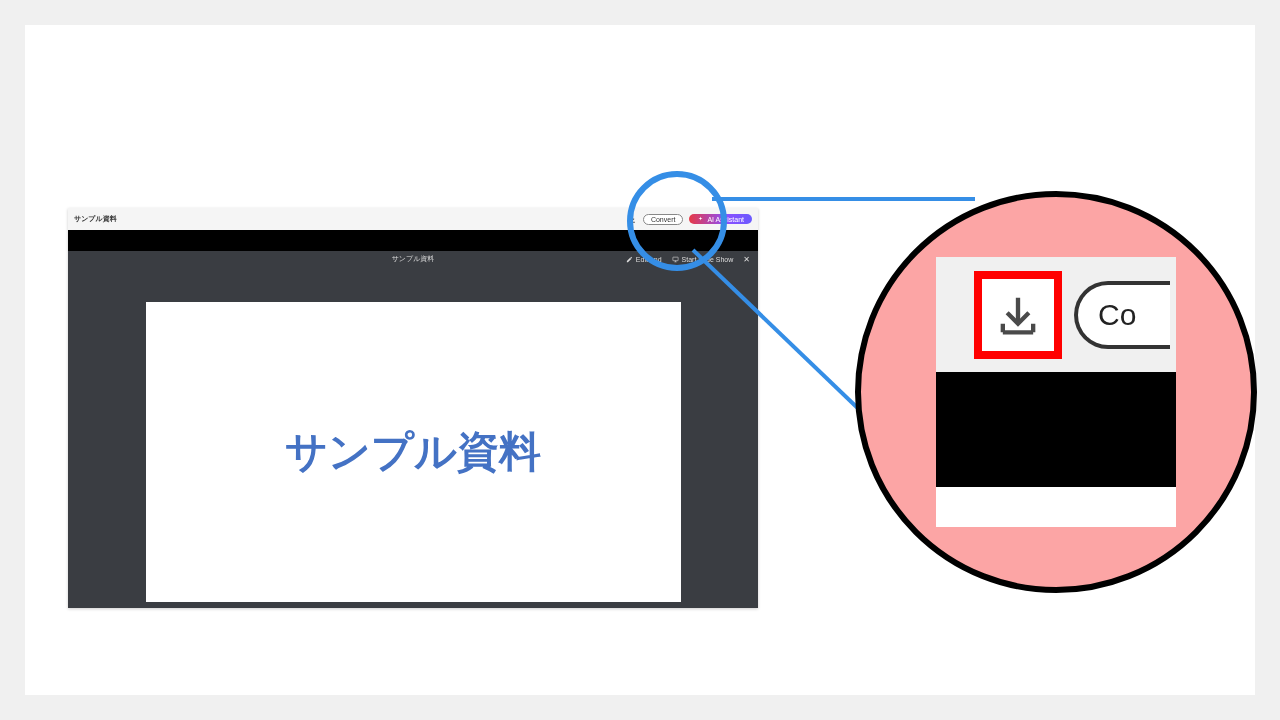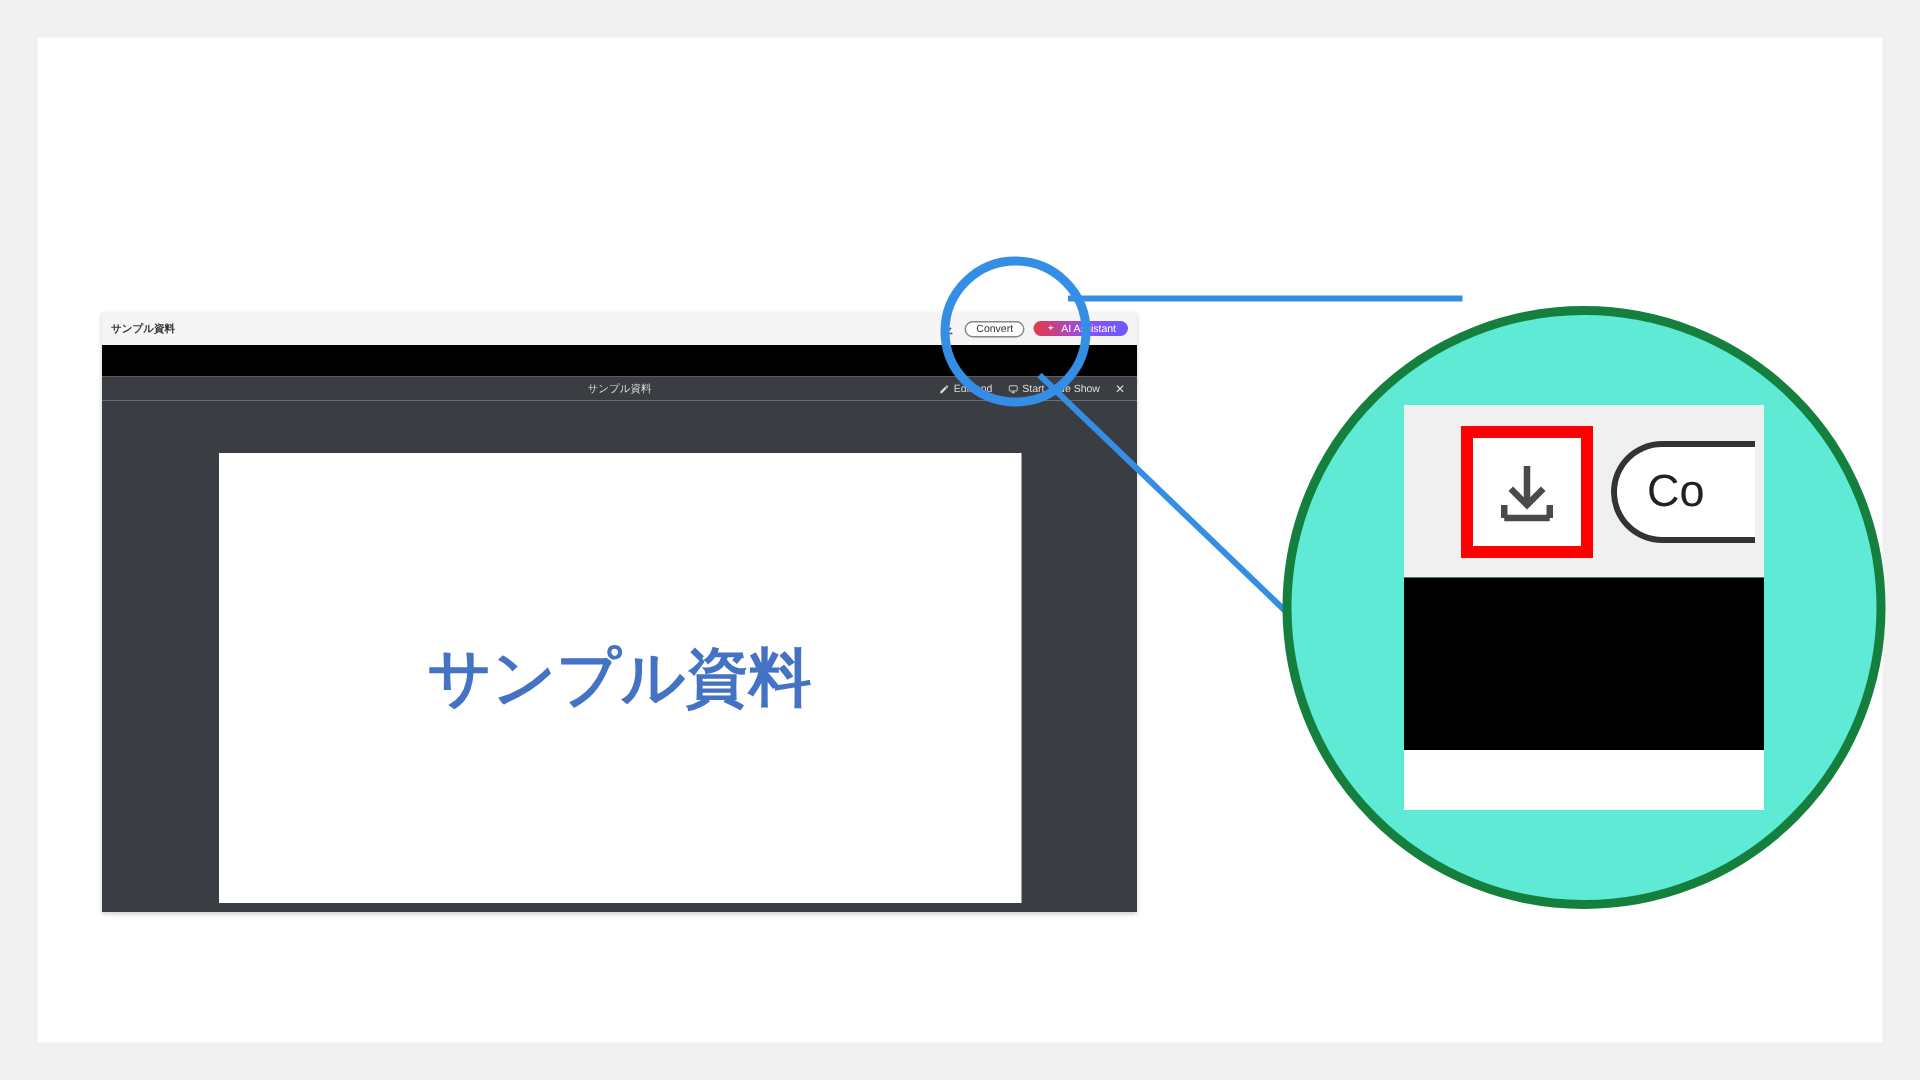--- a/index.html
+++ b/index.html
@@ -15,21 +15,21 @@
   .subbar{height:16px;background:#3a3d42;display:flex;align-items:center;font-size:7px;color:#ddd;position:relative}
   .subbar-title{position:absolute;left:50%;transform:translateX(-50%)}
   .subbar-right{position:absolute;right:8px;display:flex;align-items:center;gap:10px}
   .subbar-right span{display:flex;align-items:center;gap:3px}
   .close-x{font-size:8px}
   .viewer{flex:1;background:#3a3d42;display:flex;align-items:flex-start;justify-content:center;padding-top:35px;overflow:hidden}
   .slide{width:535px;height:300px;background:#fff;display:flex;align-items:center;justify-content:center}
   .slide-title{font-size:42px;font-weight:600;color:#4472c4}
 
   
-  .mag{position:absolute;left:830px;top:179px;width:390px;height:390px;border:6px solid #15803d;border-radius:50%;background:#5eead4;overflow:hidden}
+  .mag{position:absolute;left:830px;top:166px;width:390px;height:390px;border:6px solid #000000;border-radius:50%;background:#fca5a5;overflow:hidden}
   .mag-inner{position:absolute;left:50%;top:50%;transform:translate(-50%,-50%);width:240px}
   .mag-topbar{height:115px;background:#f0f0f0;display:flex;align-items:center;gap:12px;padding-left:38px}
   .mag-dl-box{width:88px;height:88px;border:8px solid #f00;box-sizing:border-box;display:flex;align-items:center;justify-content:center;background:#fff}
   .mag-convert{border:4px solid #333;border-radius:40px 0 0 40px;border-right:none;height:60px;display:flex;align-items:center;padding-left:20px;font-size:30px;font-weight:500;color:#222;width:72px;overflow:hidden;background:#fff}
   .mag-black{height:115px;background:#000}
   .mag-bottom-white{height:40px;background:#fff}
 
   .small-circle{position:absolute;left:602px;top:146px;width:88px;height:88px;border:6px solid #358ee6;border-radius:50%;pointer-events:none}
 
   svg.connector{position:absolute;left:0;top:0;pointer-events:none}

